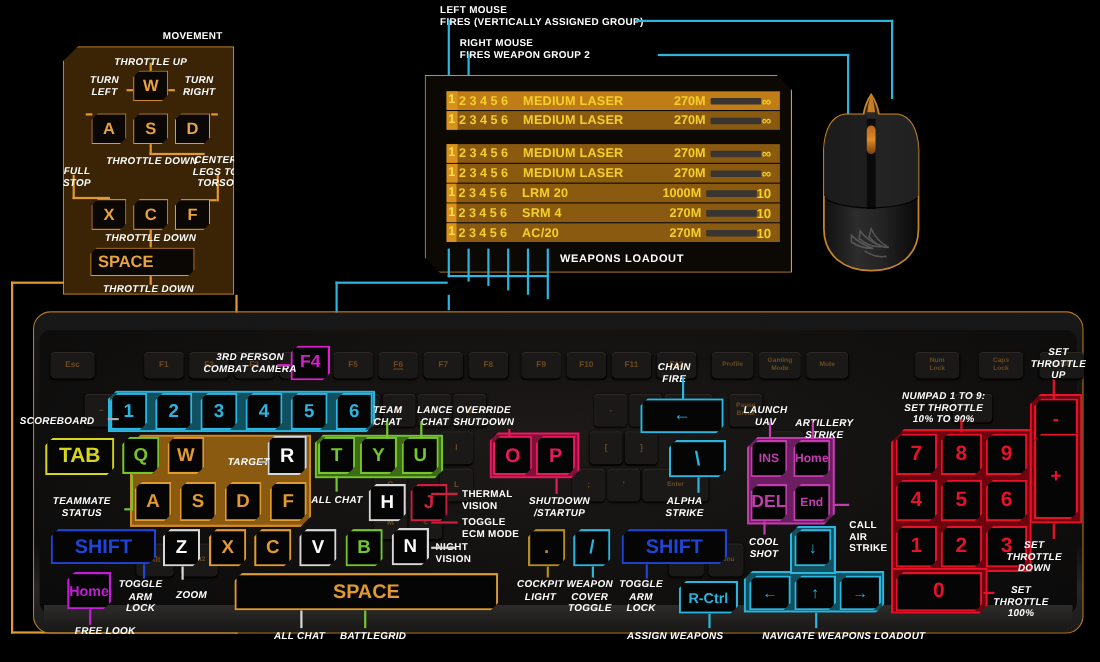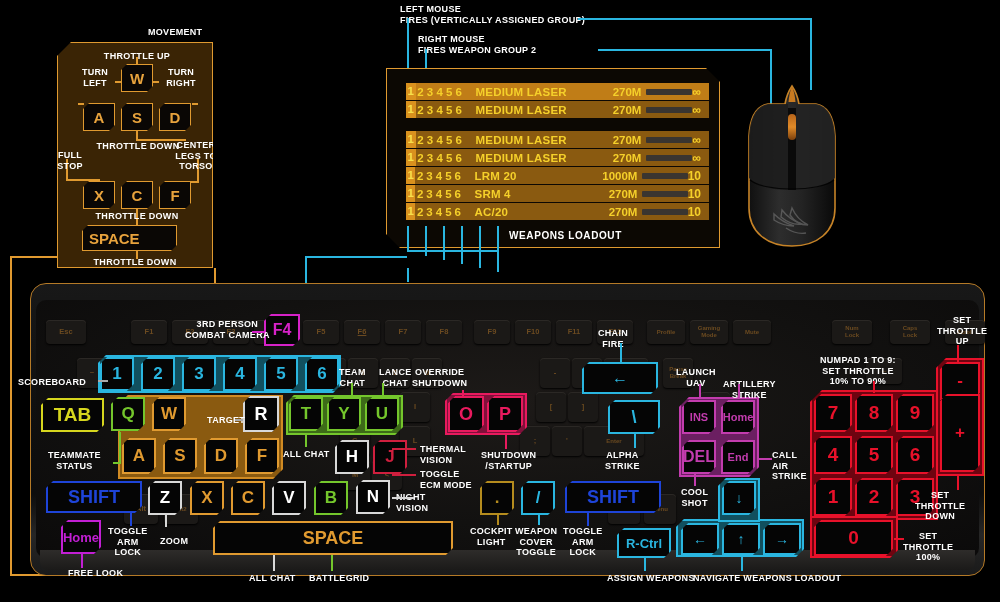--- a/index.html
+++ b/index.html
@@ -8,21 +8,21 @@
     font-family:"Liberation Sans", sans-serif; position:relative;
   }
   #stage { position:absolute; inset:0; }
   .abs { position:absolute; }
 
   
   .lbl {
     color:#fff; font-size:9px; font-weight:bold; letter-spacing:.3px;
     line-height:10.5px; text-transform:uppercase; white-space:pre-line;
   }
-  .lbl.c { text-align:center; }
+  .lbl.c { text-align:center;font-style:italic; }
   .lbl.r { text-align:left; }
 
   
   #movement-panel{
     left:57px; top:42px; width:156px; height:226px;
     background:#3a2405;
     border:1.6px solid #e09a30;
     clip-path: polygon(14px 0, 100% 0, 100% 100%, 0 100%, 0 14px);
   }
   #movement-title{ left:148px; top:27px; }
@@ -459,26 +459,26 @@
       <div class="abs lbl c" style="left: 515px; top: 526px;">WEAPON
 COVER
 TOGGLE</div>
       <div class="abs lbl c" style="left: 563px; top: 526px;">TOGGLE
 ARM
 LOCK</div>
       <div class="abs lbl c" style="left: 676px; top: 367px;">LAUNCH
 UAV</div>
       <div class="abs lbl c" style="left: 723px; top: 367px; margin-top: 12px;">ARTILLERY
 STRIKE</div>
-      <div class="abs lbl" style="left: 772px; top: 450px;">CALL
+      <div class="abs lbl" style="left: 772px; top: 472px;">CALL
 AIR
 STRIKE</div>
       <div class="abs lbl c" style="left: 681px; top: 487px;">COOL
 SHOT</div>
-      <div class="abs lbl c" style="left: 607px; top: 573px;">ASSIGN WEAPONS</div>
+      <div class="abs lbl c" style="left: 570px; top: 573px;">ASSIGN WEAPONS</div>
       <div class="abs lbl c" style="left: 693px; top: 573px;">NAVIGATE WEAPONS LOADOUT</div>
       <div class="abs lbl c" style="left: 820px; top: 355px;">NUMPAD 1 TO 9:
 SET THROTTLE
 10% TO 90%</div>
       <div class="abs lbl c" style="left: 937px; top: 315px;">SET
 THROTTLE
 UP</div>
       <div class="abs lbl c" style="left: 915px; top: 490px;">SET
 THROTTLE
 DOWN</div>

